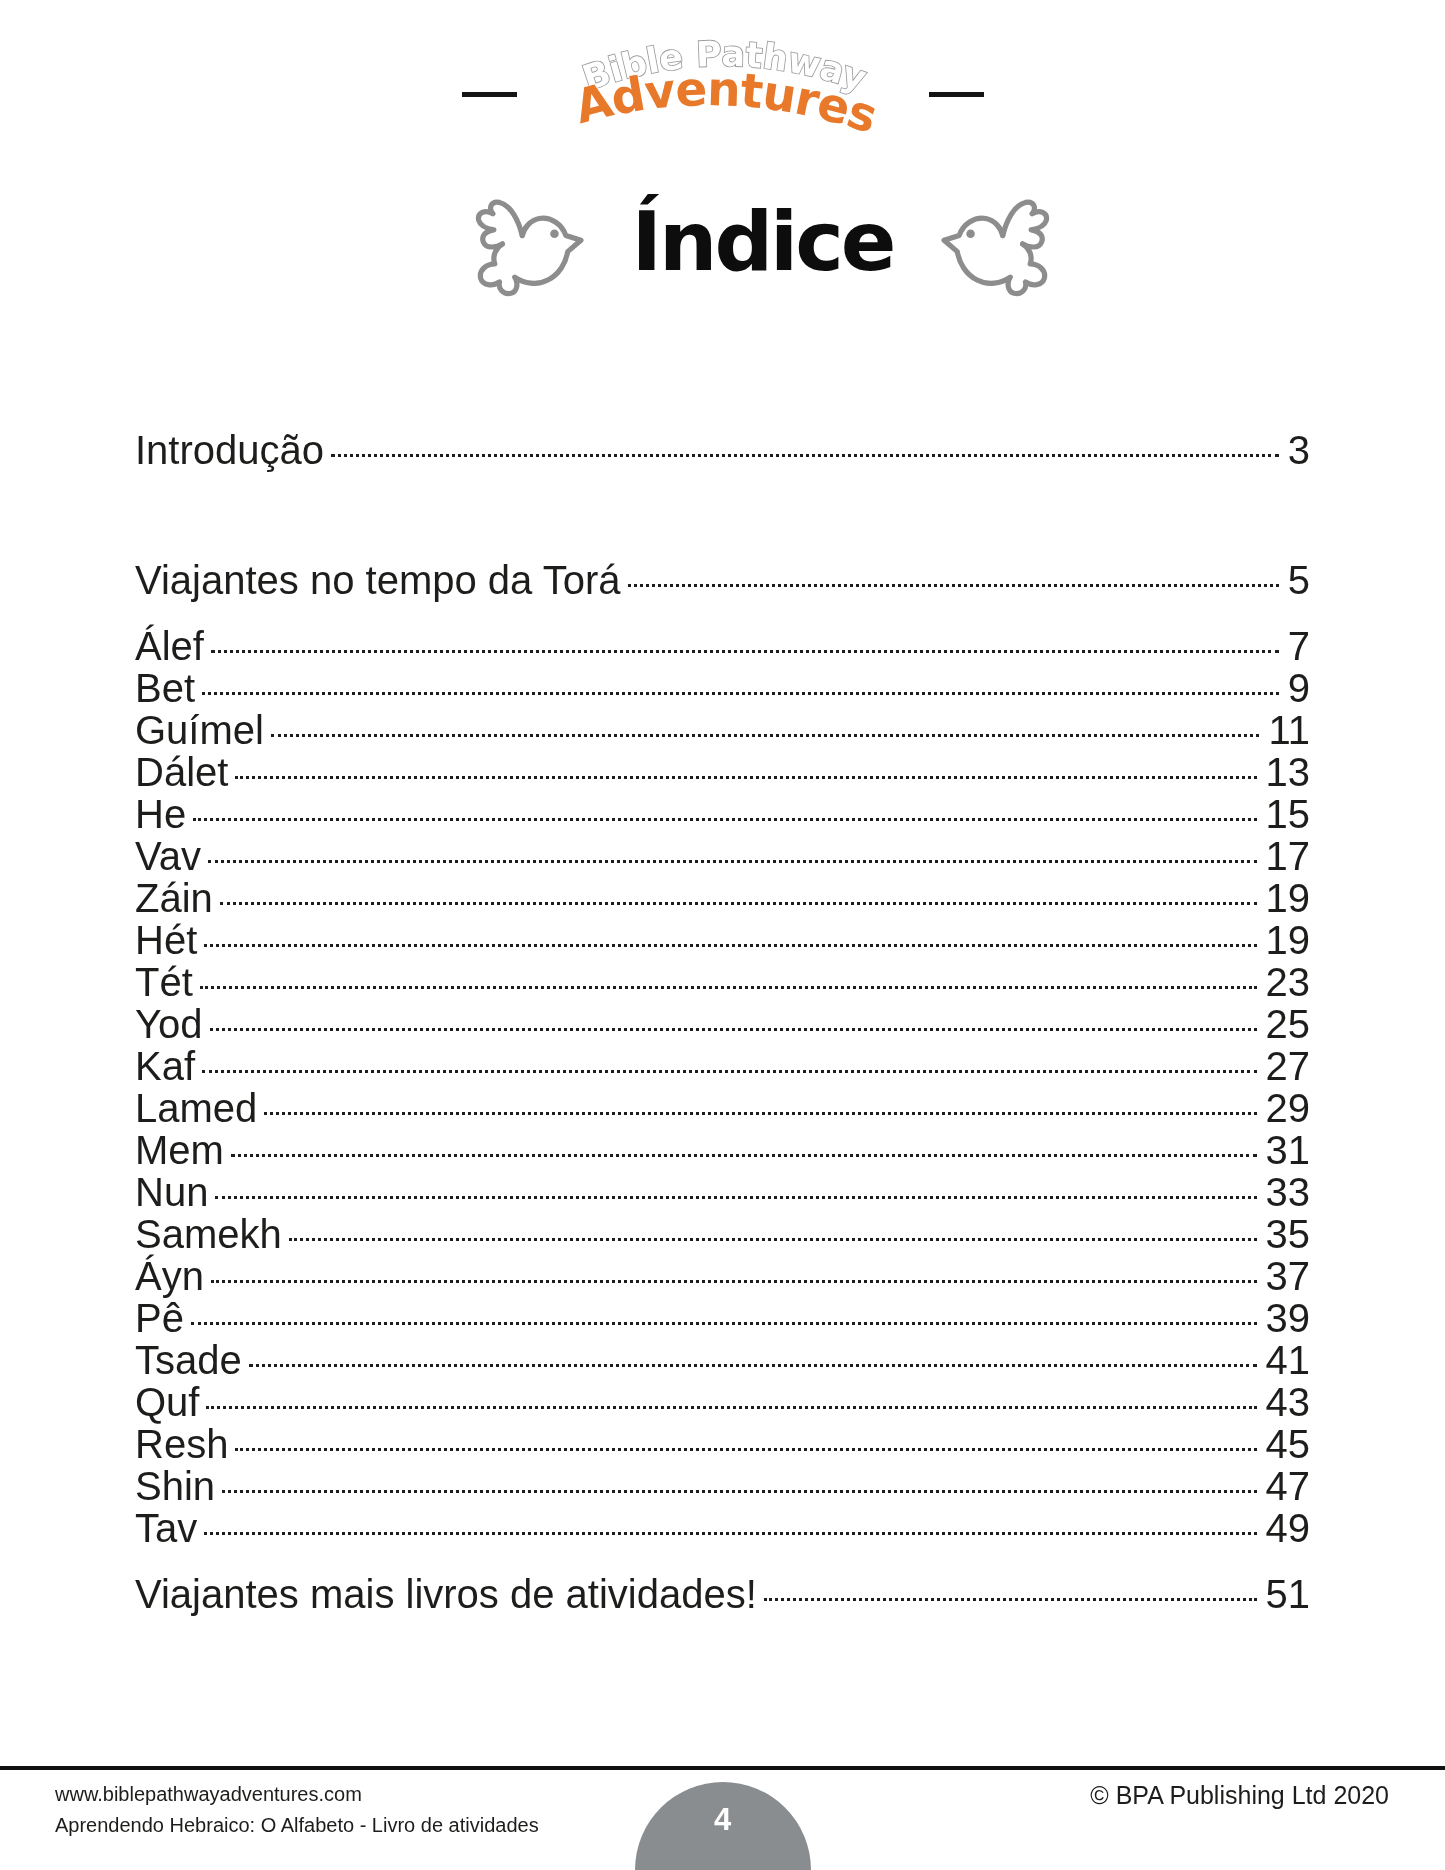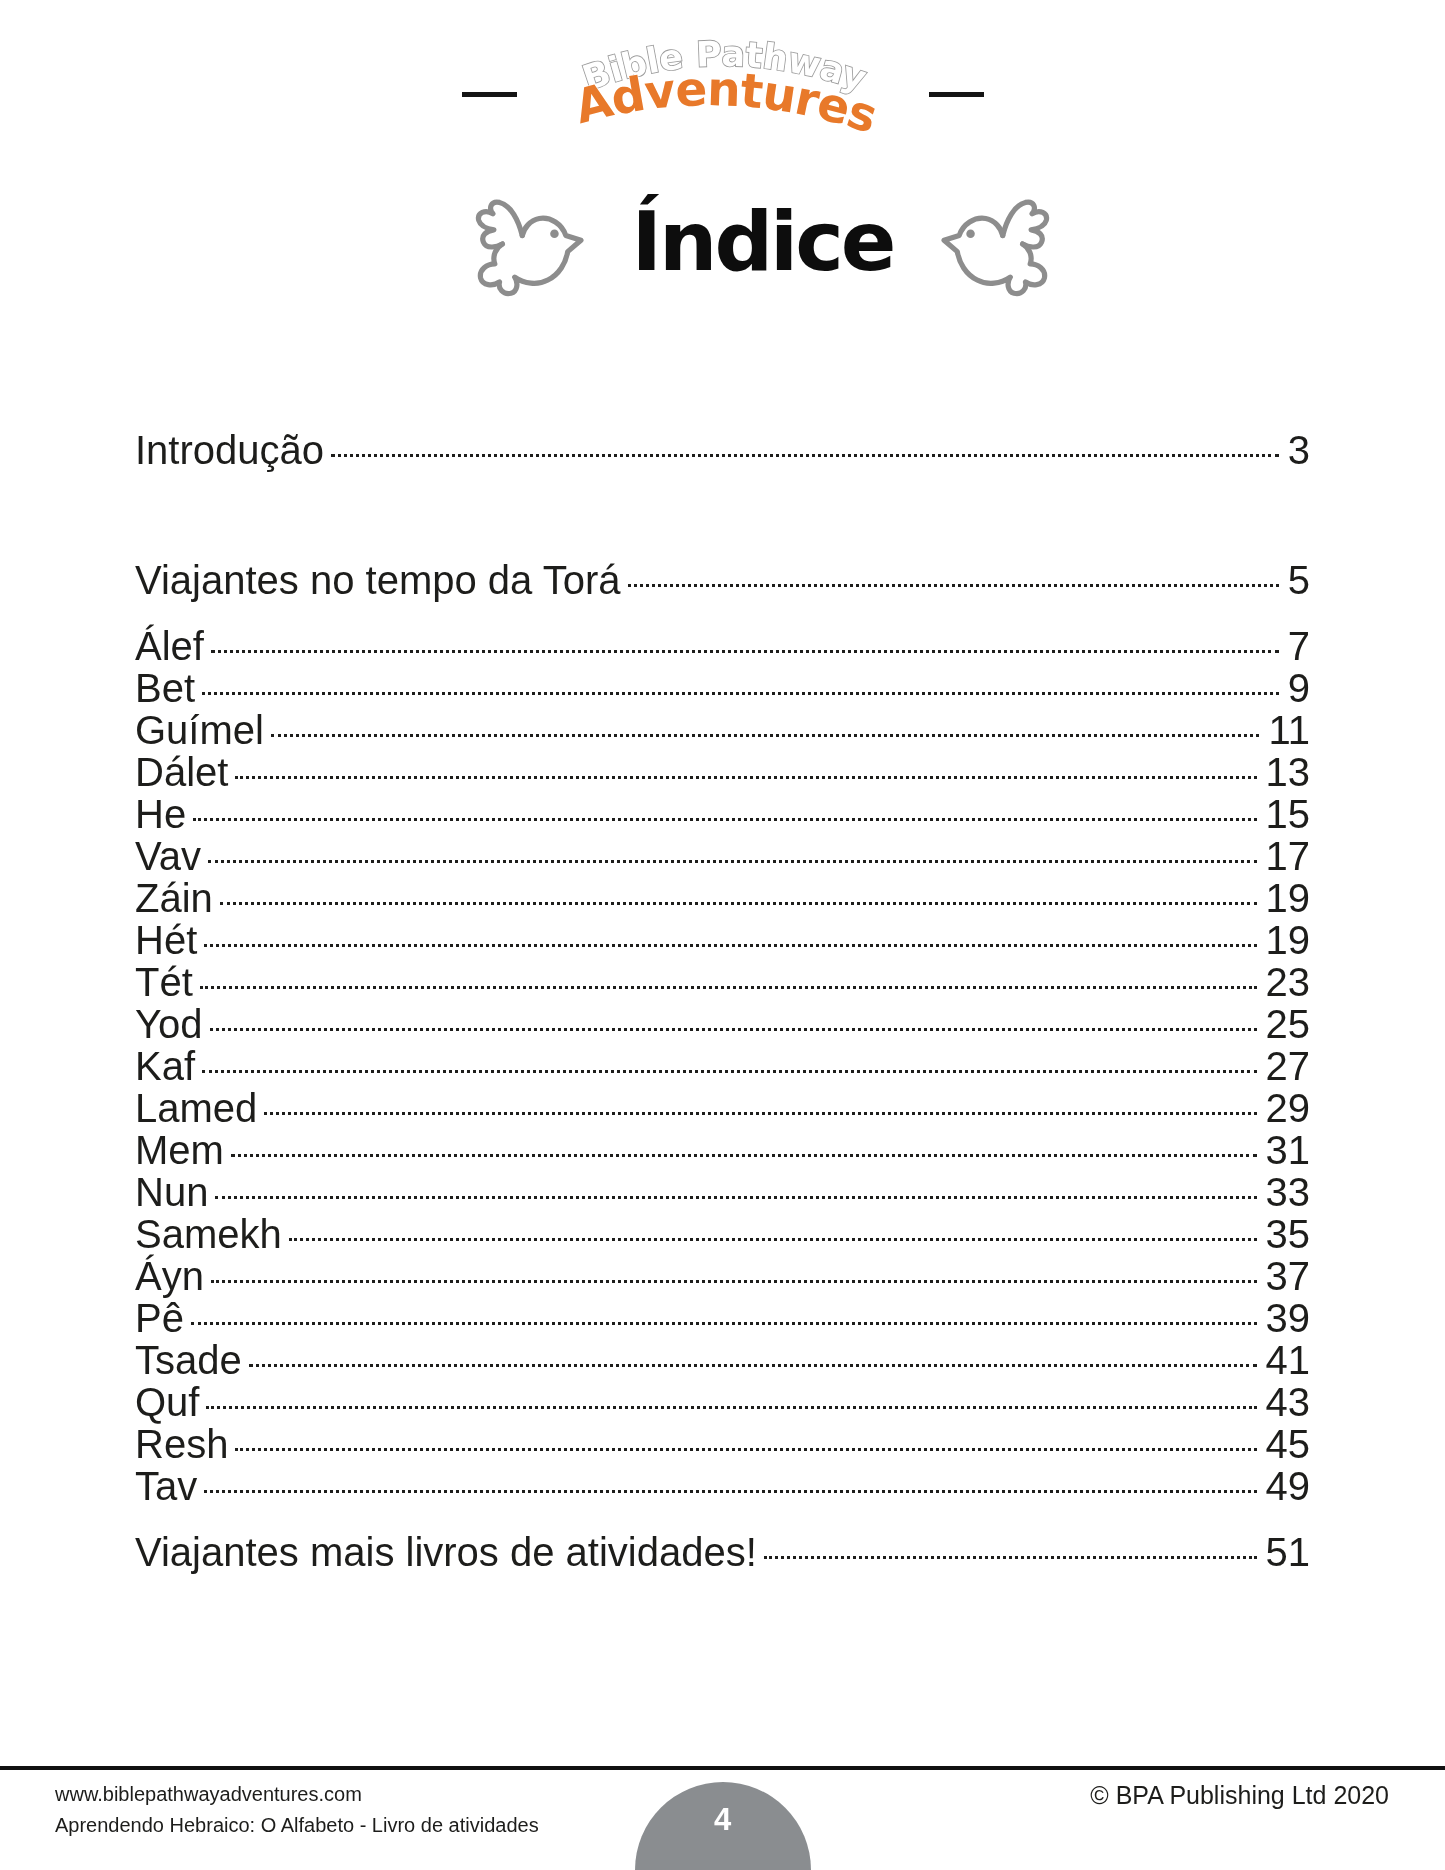--- a/index.html
+++ b/index.html
@@ -254,20 +254,25 @@
       <span class="toc-leader"></span>
       <span class="toc-page">43</span>
     </div>
 
     <div class="toc-row">
       <span class="toc-label">Resh</span>
       <span class="toc-leader"></span>
       <span class="toc-page">45</span>
     </div>
 
+    <div class="toc-row">
+      <span class="toc-label">Shin</span>
+      <span class="toc-leader"></span>
+      <span class="toc-page">47</span>
+    </div>
 
     <div class="toc-row">
       <span class="toc-label">Tav</span>
       <span class="toc-leader"></span>
       <span class="toc-page">49</span>
     </div>
   </div>
       <div class="toc-group g3">
     <div class="toc-row">
       <span class="toc-label">Viajantes mais livros de atividades!</span>

